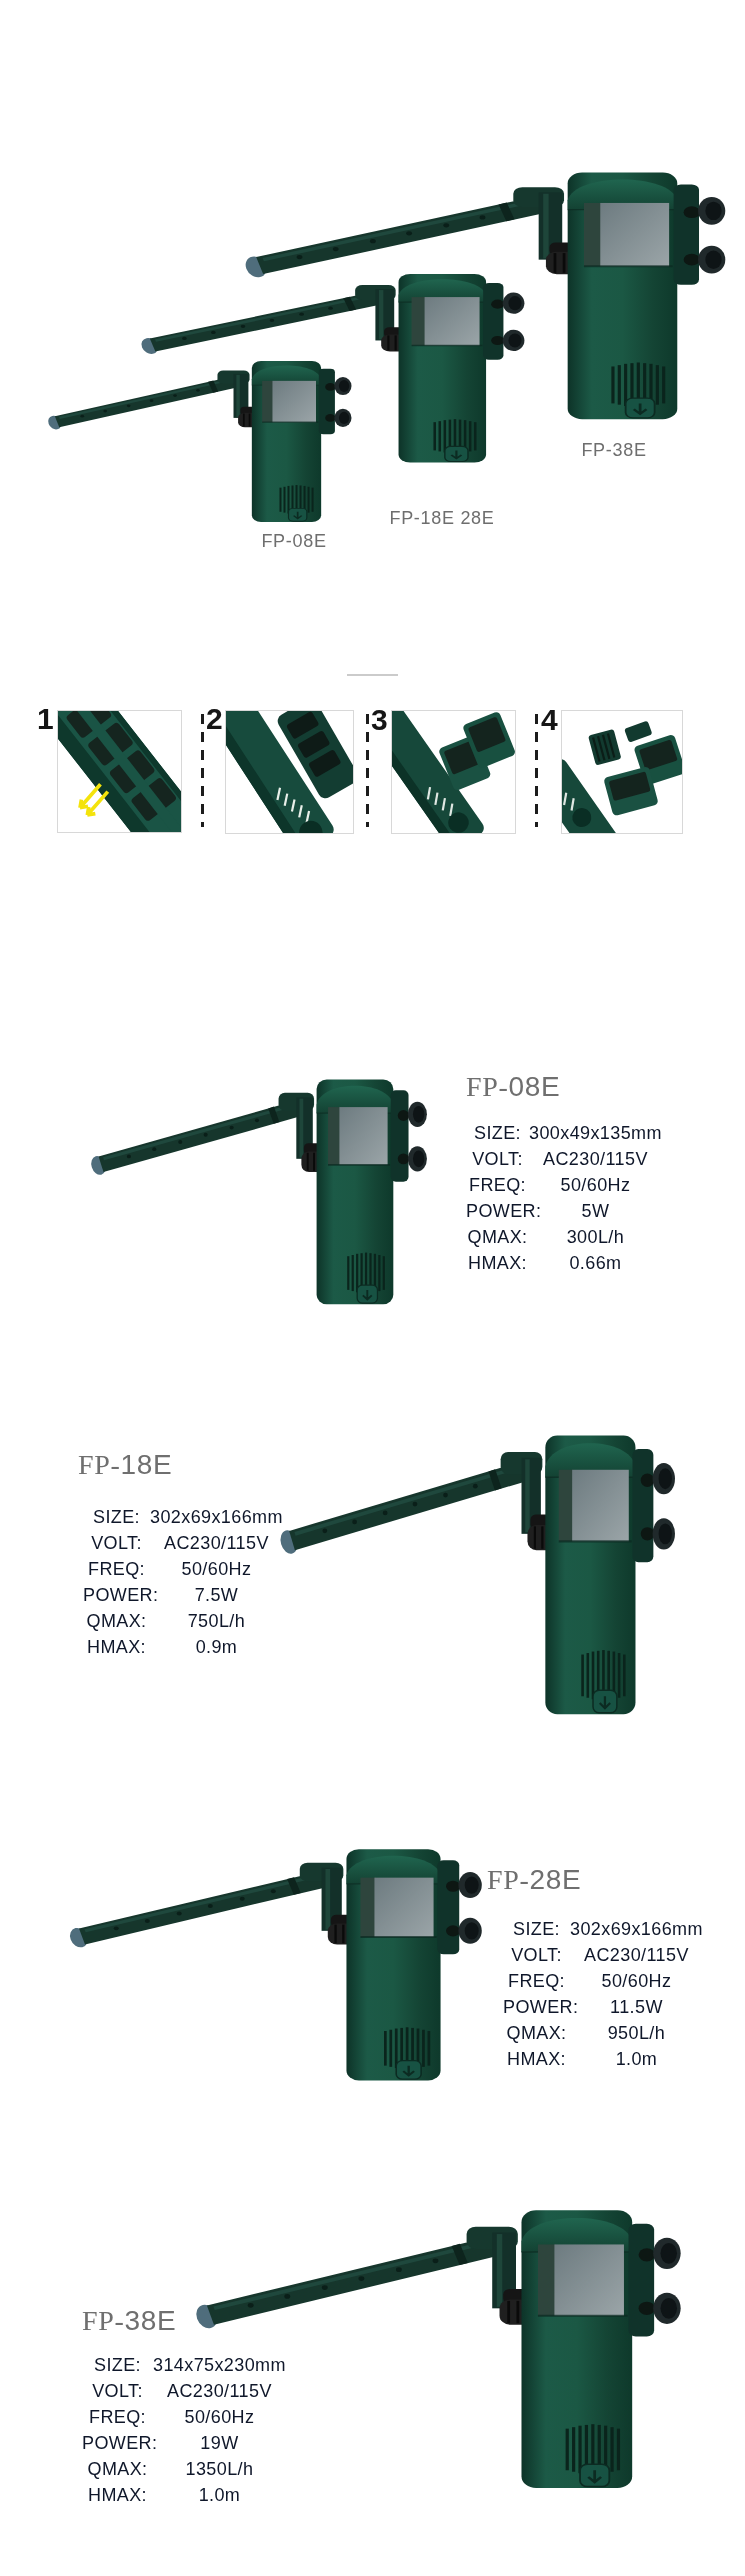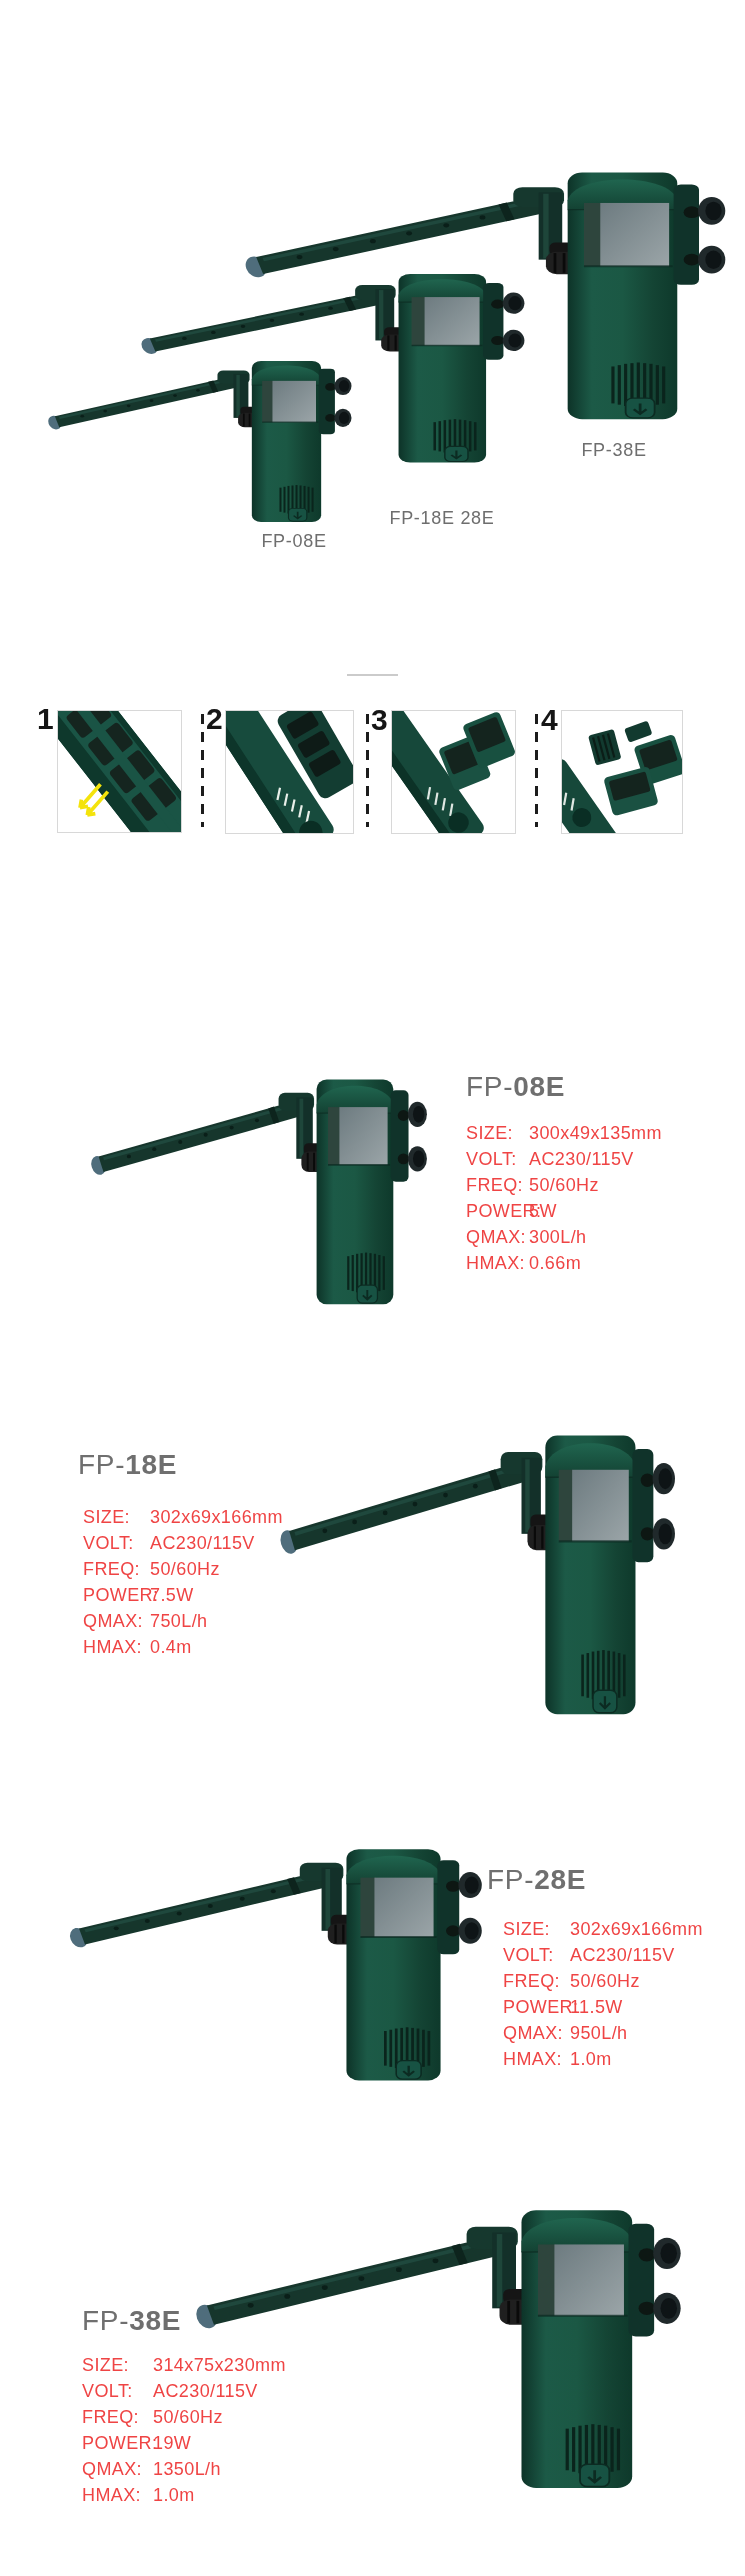--- a/index.html
+++ b/index.html
@@ -9,25 +9,25 @@
   }
   .art{position:absolute;left:0;top:0;pointer-events:none;}
   .hero-label{
     position:absolute;transform:translateX(-50%);
     font-size:18px;color:#6e6e6e;letter-spacing:0.7px;white-space:nowrap;line-height:21px;
   }
   .sec-title{
     position:absolute;font-size:28px;line-height:30px;color:#6f6f6f;
     letter-spacing:0.7px;white-space:nowrap;
   }
-  .sec-title .t-light{font-weight:400;}
-  .sec-title .t-bold{font-weight:700;}
+  .sec-title .t-light{font-weight:400;font-family:Liberation Serif, serif;}
+  .sec-title .t-bold{font-weight:400;}
   .specs{
     position:absolute;display:grid;grid-template-columns:67px auto;
-    font-size:18px;line-height:26px;color:#ef4444;letter-spacing:0.4px;white-space:nowrap;
+    font-size:18px;line-height:26px;color:#0f172a;letter-spacing:0.4px;white-space:nowrap;text-align:center;
   }
   .specs.w85{grid-template-columns:63px auto;}
   .specs.w95{grid-template-columns:71px auto;}
   .divider{position:absolute;left:347px;top:674px;width:51px;height:2.2px;background:#cbcbcb;}
   .step-panel{
     position:absolute;background:#ffffff;border:0.7px solid #d8d8d8;box-sizing:border-box;
   }
   .step-panel svg{display:block;width:100%;height:100%;}
   .step-number{
     position:absolute;font-size:30px;font-weight:800;color:#161616;line-height:1;
@@ -300,21 +300,21 @@
       <span>302x69x166mm</span>
     <span>VOLT:</span>
       <span>AC230/115V</span>
     <span>FREQ:</span>
       <span>50/60Hz</span>
     <span>POWER:</span>
       <span>7.5W</span>
     <span>QMAX:</span>
       <span>750L/h</span>
     <span>HMAX:</span>
-      <span>0.4m</span>
+      <span>0.9m</span>
   </div>
 
   <div class="sec-title" style="left:487px;top:1865px">
     <span class="t-light">FP-</span><span class="t-bold">28E</span>
   </div>
   <div class="specs" style="left:503px;top:1916px">
     <span>SIZE:</span>
       <span>302x69x166mm</span>
     <span>VOLT:</span>
       <span>AC230/115V</span>

